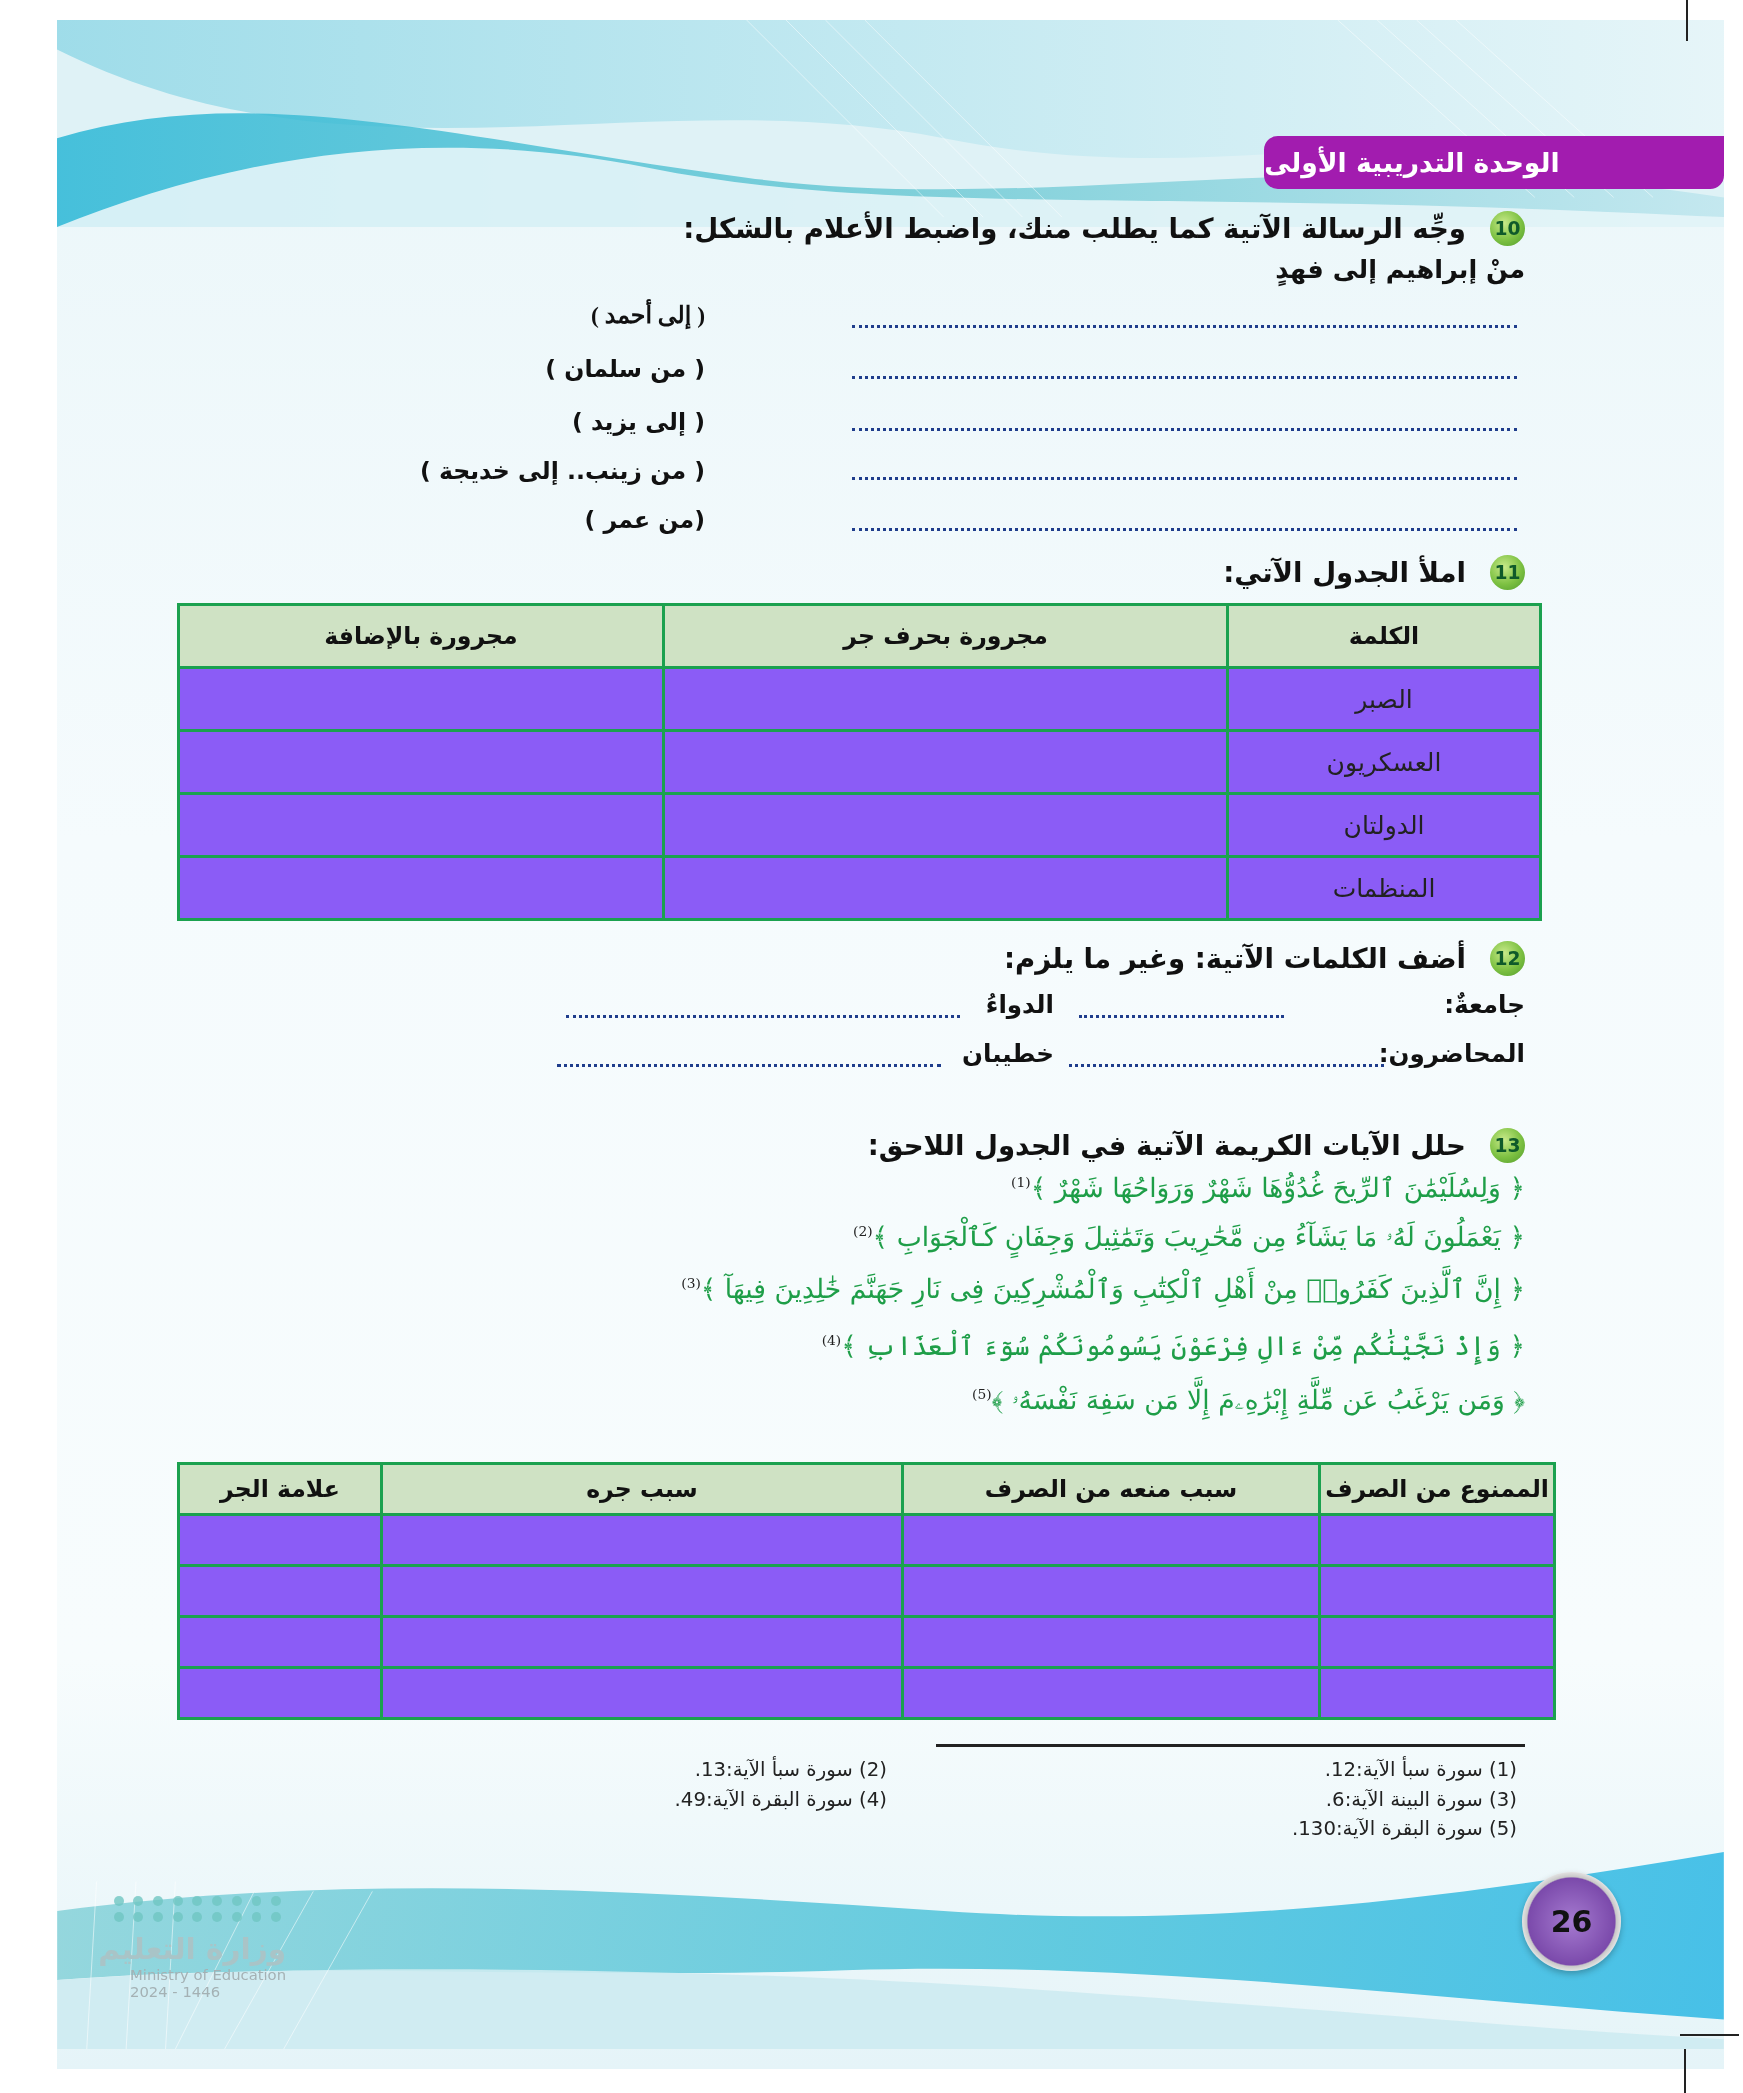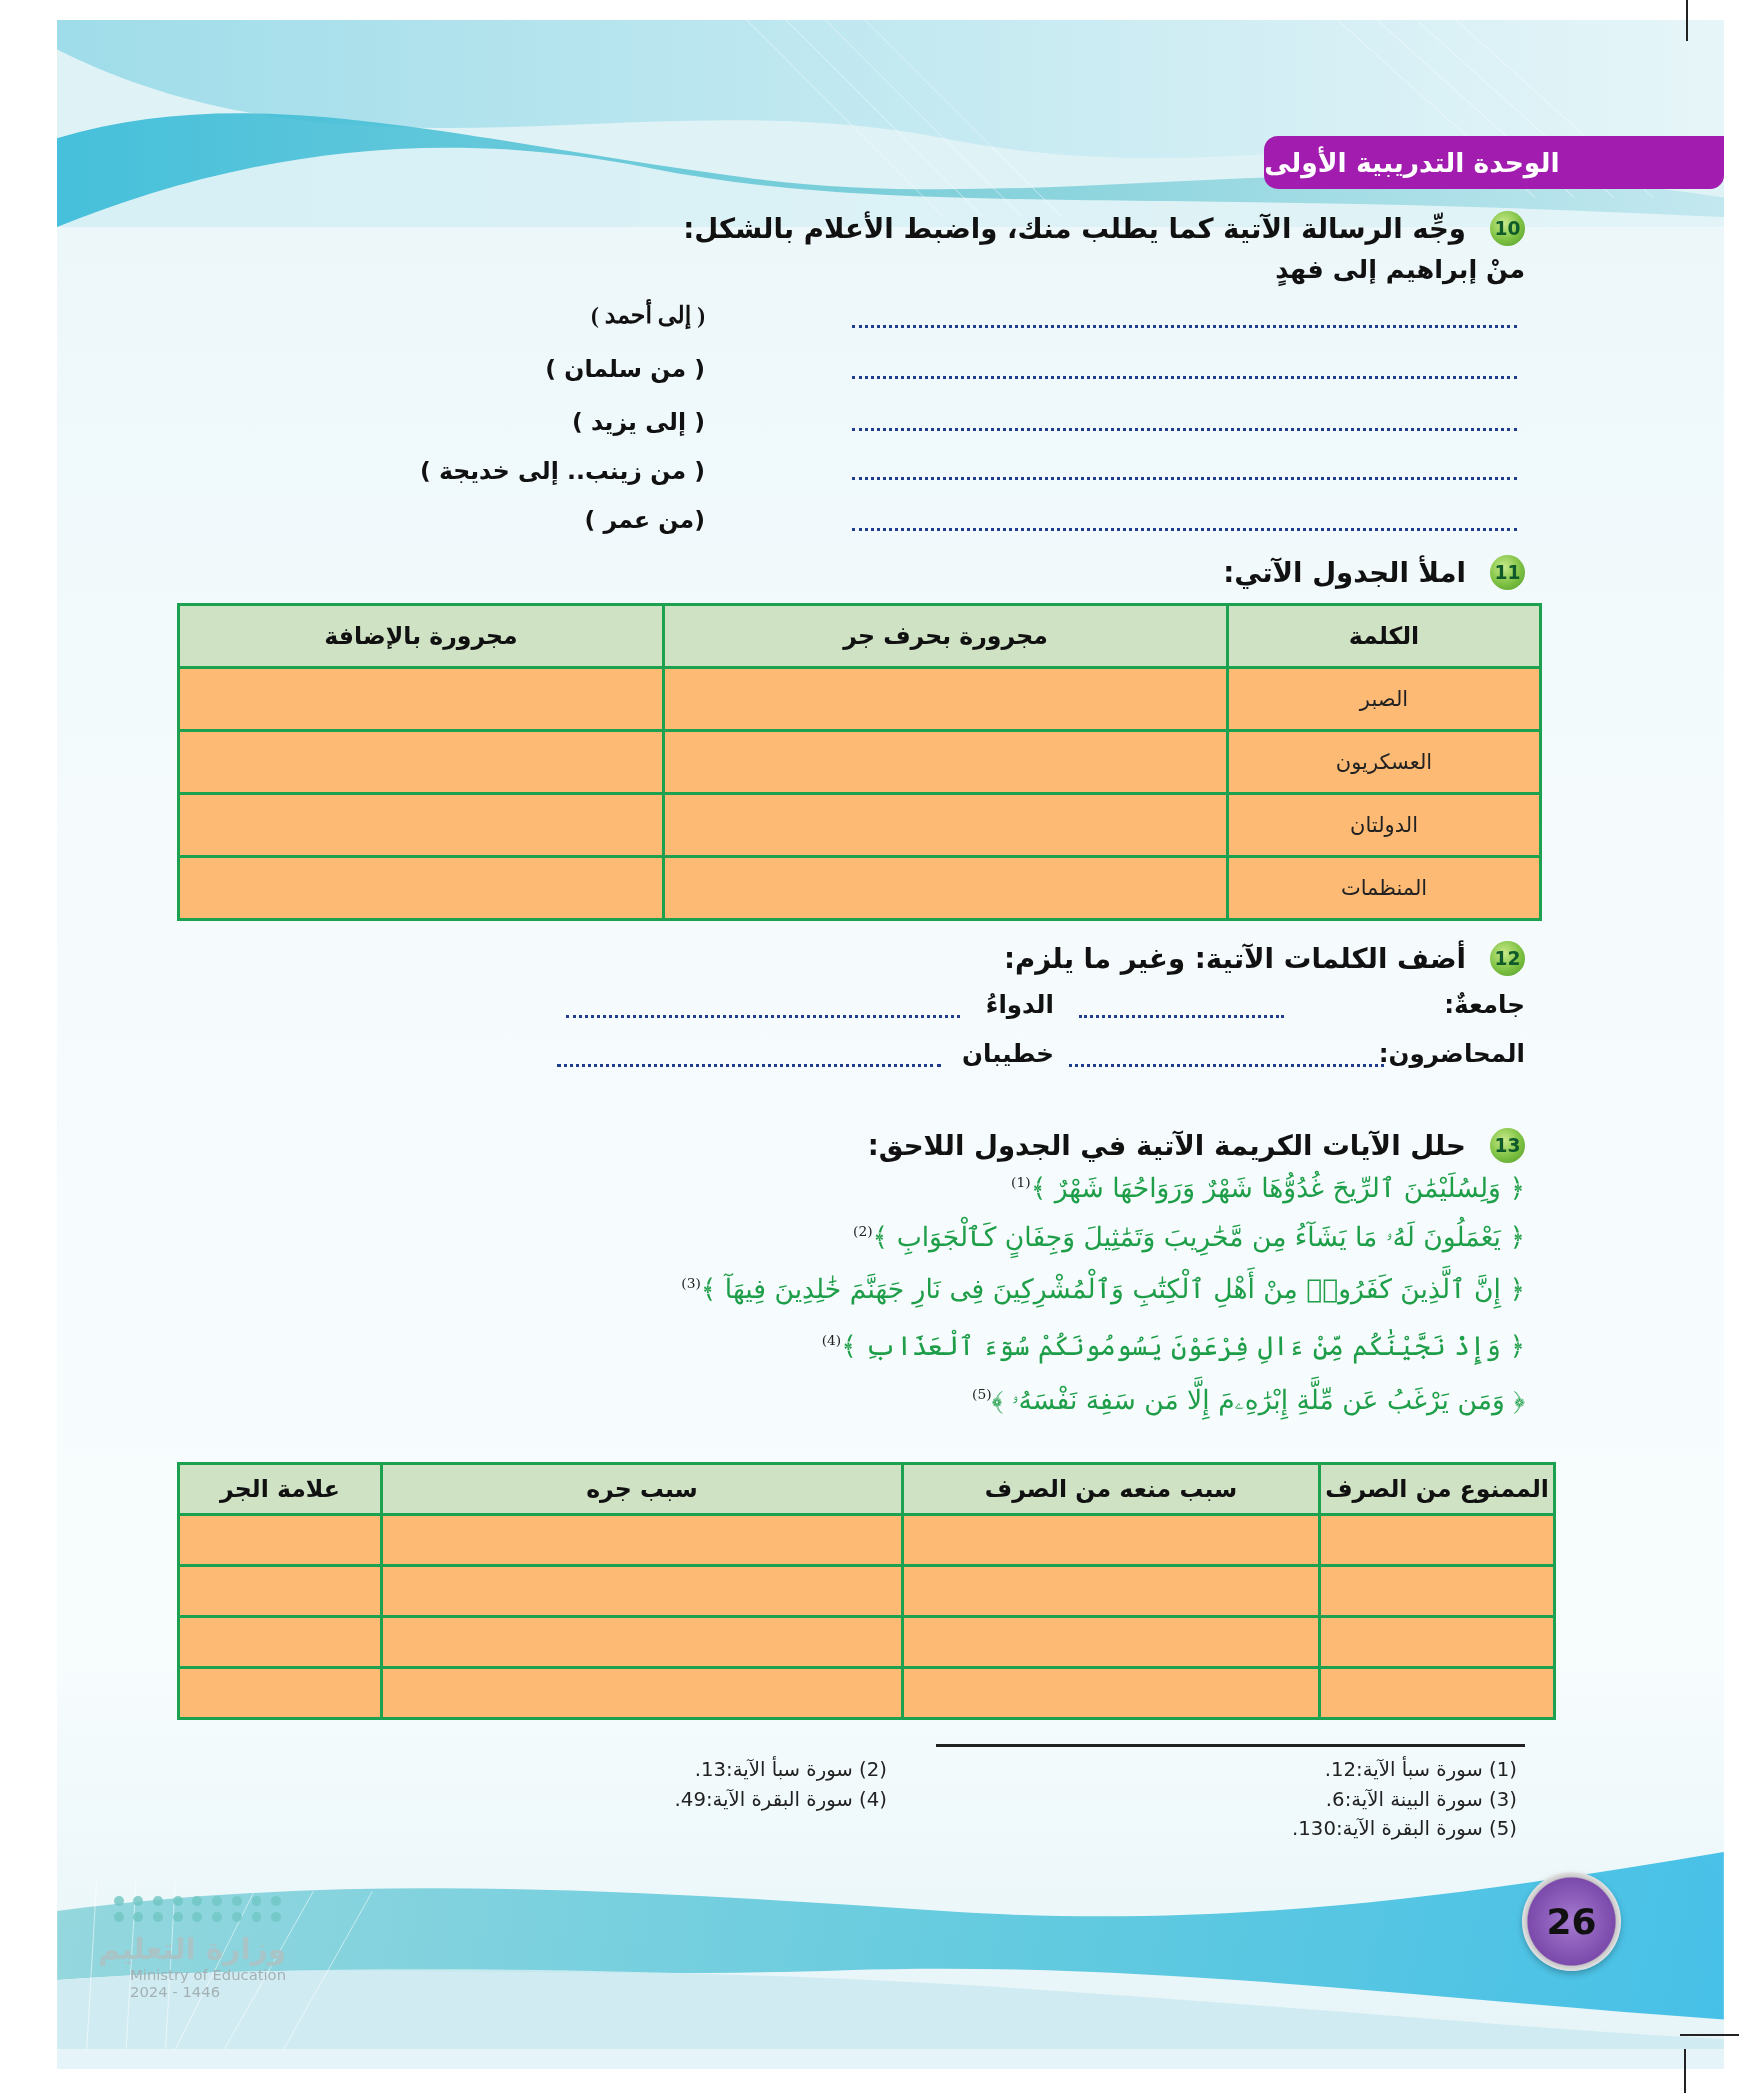--- a/index.html
+++ b/index.html
@@ -43,37 +43,37 @@
   .name-label { position:absolute; right:1039px; font-weight:bold; font-size:23.6px; color:#111; white-space:nowrap; }
   .dots {
     position:absolute; border-bottom:3.9px dotted #1f3d8c; height:0;
   }
 
   table.grid { position:absolute; border-collapse:collapse; direction:rtl; }
   table.grid td, table.grid th {
     border:3px solid #1ba14f; padding:0; text-align:center;
   }
   table.grid th { background:#cfe2c4; font-weight:bold; font-size:23.6px; color:#111; }
-  table.grid td { background:#fdba74; font-size:21px; color:#222; }
+  table.grid td { background:#8b5cf6; font-size:25px; color:#222; }
 
   .fill-line { position:absolute; font-weight:bold; font-size:24.6px; color:#111; white-space:nowrap; }
 
   .verse {
     position:absolute; font-family:"DejaVu Serif", serif; color:#1e9e48; font-size:26.6px; white-space:nowrap;
   }
   .verse sup { font-size:13.8px; color:#222; }
 
   .fn-rule { position:absolute; left:936px; top:1744px; width:589px; height:3px; background:#222; }
   .fn { position:absolute; font-size:19.7px; color:#222; white-space:nowrap; }
 
   .page-num {
     position:absolute; left:1522px; top:1872px; width:99px; height:99px; border-radius:50%;
     background:radial-gradient(circle at 50% 50%, #a57ad0 0%, #7b4aab 62%, #c8c8c8 64%, #f0f0f0 74%, #8a8a8a 100%);
     display:flex; align-items:center; justify-content:center;
-    font-weight:bold; font-size:36px; color:#111; box-shadow:0 3px 5.9px rgba(0,0,0,.25);
+    font-weight:bold; font-size:30px; color:#111; box-shadow:0 3px 5.9px rgba(0,0,0,.25);
   }
   .logo { position:absolute; left:94px; top:1896px; direction:ltr; color:#9fb3b8; }
   .logo-dots { display:grid; grid-template-columns:repeat(9,13.8px); gap:5.9px; margin-left:19.7px; }
   .logo-dots span { width:9.9px; height:9.9px; border-radius:50%; background:#6fc5c2; opacity:.8; }
   .logo-ar { font-size:29.6px; font-weight:bold; color:#a9c4c7; direction:rtl; margin-top:9.9px; }
   .logo-en { font-size:14.8px; color:#a4b1b4;margin-left:36px; }
 </style>
 </head>
 <body>
 

